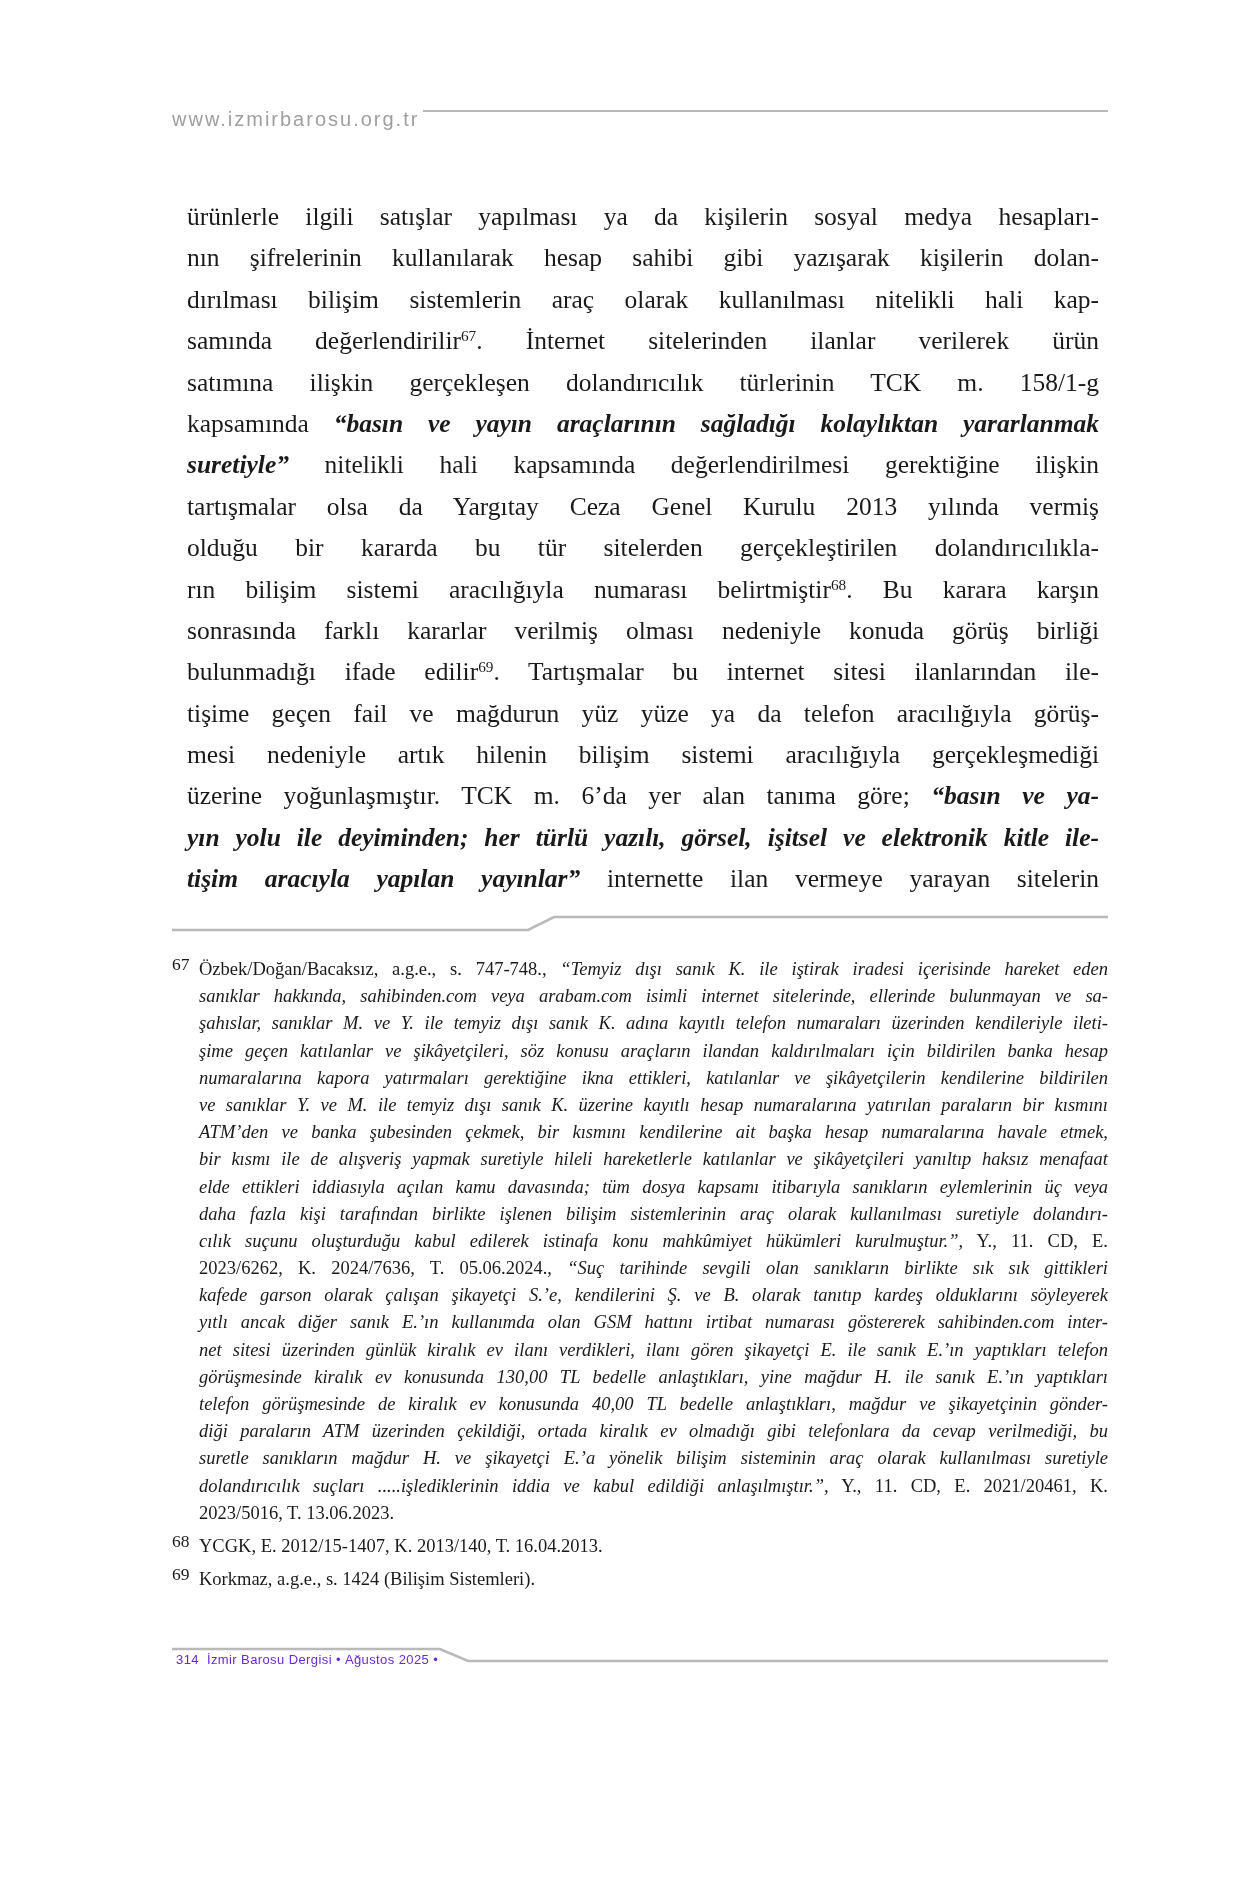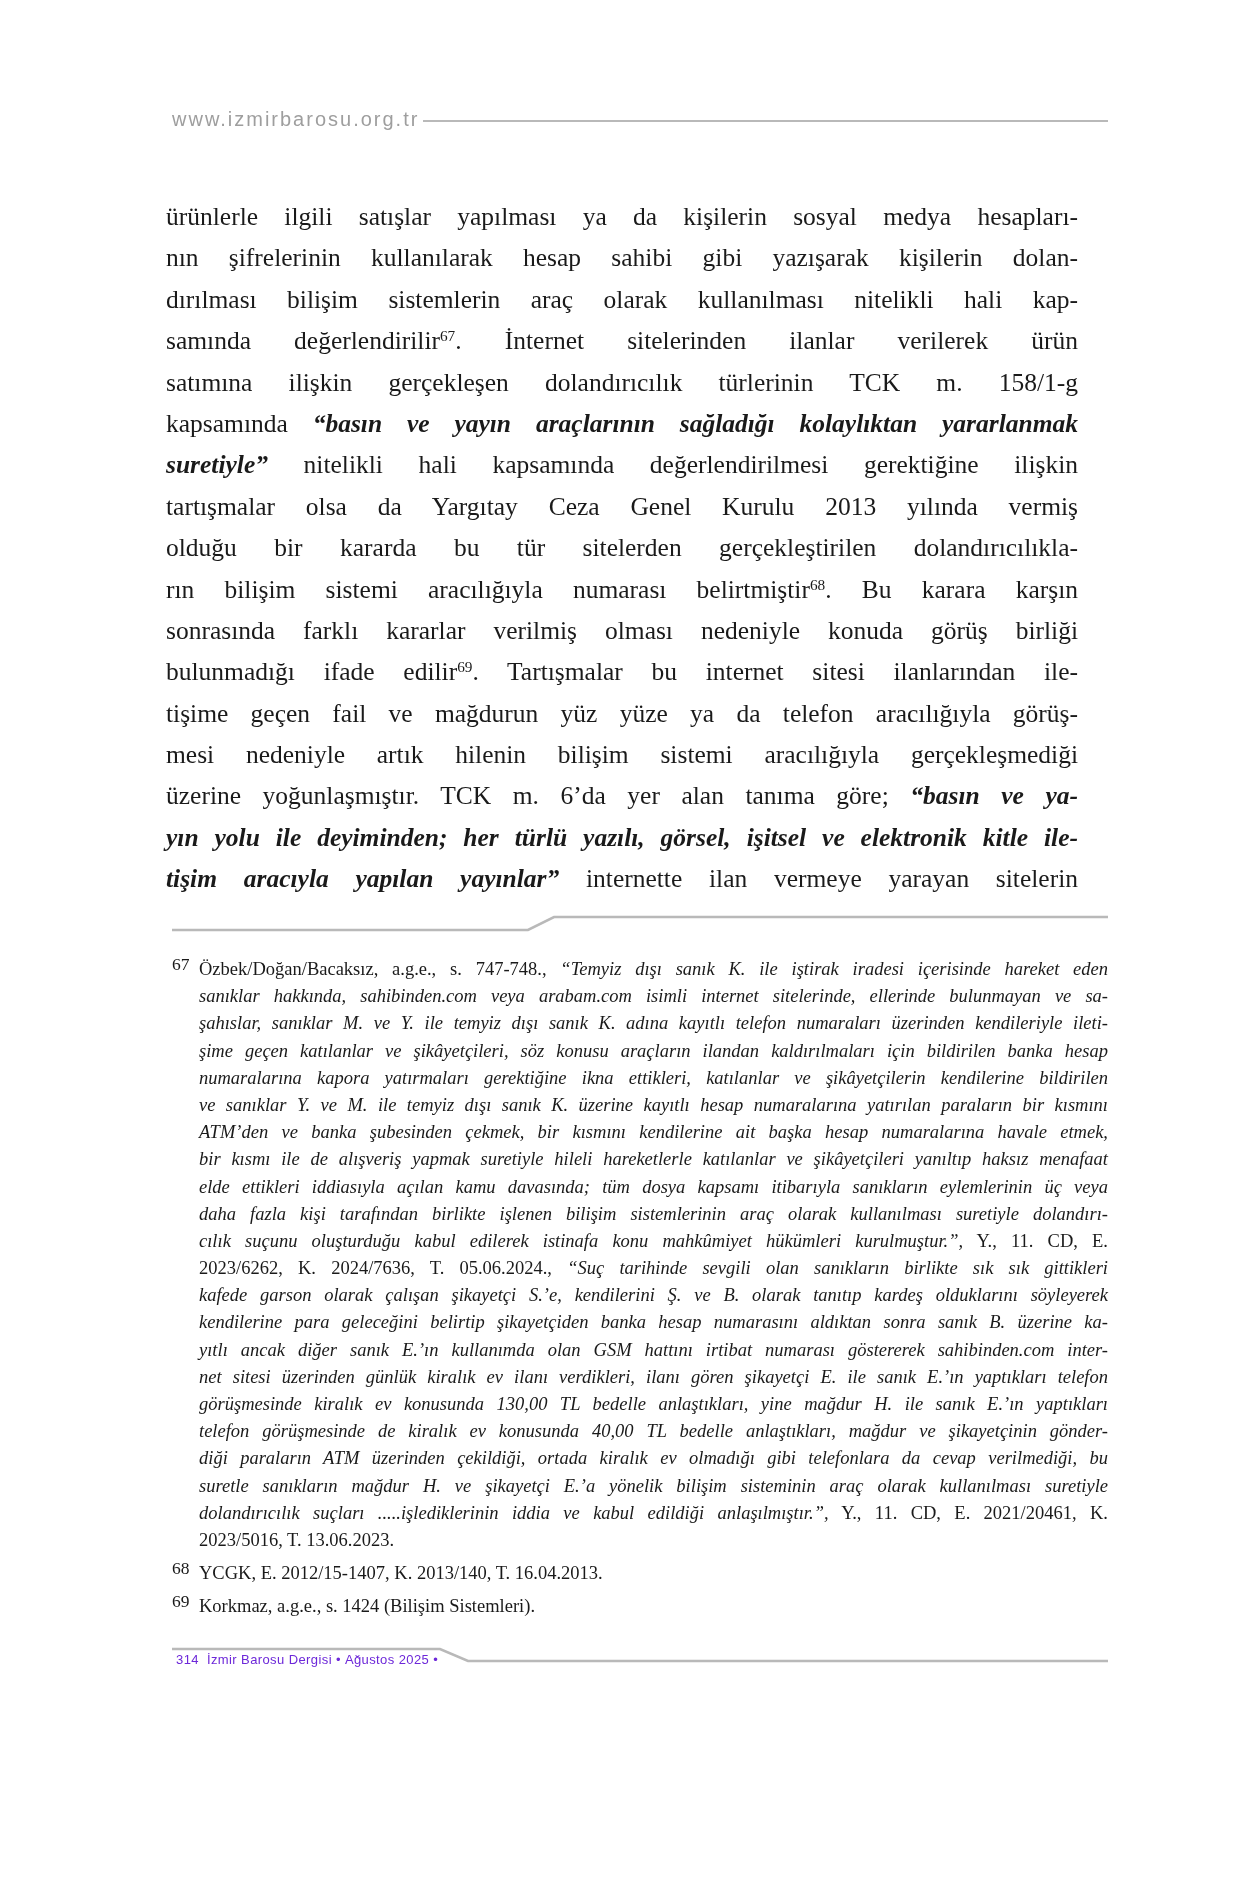--- a/index.html
+++ b/index.html
@@ -7,28 +7,28 @@
     width:1260px;height:1890px;
     background:#ffffff;
     position:relative;
     font-family:"Liberation Serif","DejaVu Serif",serif;
     color:#1a1a1a;
     overflow:hidden;
   }
   
   .page-header{
     position:absolute;left:172px;top:108px;width:936px;
-    display:flex;align-items:center;
+    display:flex;align-items:flex-start;
     font-family:"Liberation Sans","DejaVu Sans",sans-serif;
     font-size:20px;letter-spacing:2px;color:#9e9e9e;font-weight:400;
   }
   .header-rule{flex:1;border-top:2.5px solid #b9b9b9;margin-left:4px;margin-top:2px;}
   
   .article-body{
-    position:absolute;left:166px;top:196px;width:912px;
+    position:absolute;left:187px;top:196px;width:912px;
     font-size:25.5px;line-height:41.4px;
   }
   .bline{
     text-align:justify;text-align-last:justify;
     height:41.4px;white-space:normal;
   }
   .bline.last{text-align-last:justify;}
   .s-n{}
   .s-i{font-style:italic;}
   .s-bi{font-style:italic;font-weight:bold;}
@@ -99,21 +99,20 @@
       <div class="fn-line"><span class="s-i">şime geçen katılanlar ve şikâyetçileri, söz konusu araçların ilandan kaldırılmaları için bildirilen banka hesap</span></div>
       <div class="fn-line"><span class="s-i">numaralarına kapora yatırmaları gerektiğine ikna ettikleri, katılanlar ve şikâyetçilerin kendilerine bildirilen</span></div>
       <div class="fn-line"><span class="s-i">ve sanıklar Y. ve M. ile temyiz dışı sanık K. üzerine kayıtlı hesap numaralarına yatırılan paraların bir kısmını</span></div>
       <div class="fn-line"><span class="s-i">ATM’den ve banka şubesinden çekmek, bir kısmını kendilerine ait başka hesap numaralarına havale etmek,</span></div>
       <div class="fn-line"><span class="s-i">bir kısmı ile de alışveriş yapmak suretiyle hileli hareketlerle katılanlar ve şikâyetçileri yanıltıp haksız menafaat</span></div>
       <div class="fn-line"><span class="s-i">elde ettikleri iddiasıyla açılan kamu davasında; tüm dosya kapsamı itibarıyla sanıkların eylemlerinin üç veya</span></div>
       <div class="fn-line"><span class="s-i">daha fazla kişi tarafından birlikte işlenen bilişim sistemlerinin araç olarak kullanılması suretiyle dolandırı-</span></div>
       <div class="fn-line"><span class="s-i">cılık suçunu oluşturduğu kabul edilerek istinafa konu mahkûmiyet hükümleri kurulmuştur.”,</span><span class="s-n"> Y., 11. CD, E.</span></div>
       <div class="fn-line"><span class="s-n">2023/6262, K. 2024/7636, T. 05.06.2024., </span><span class="s-i">“Suç tarihinde sevgili olan sanıkların birlikte sık sık gittikleri</span></div>
       <div class="fn-line"><span class="s-i">kafede garson olarak çalışan şikayetçi S.’e, kendilerini Ş. ve B. olarak tanıtıp kardeş olduklarını söyleyerek</span></div>
-      <div class="fn-line"><span class="s-i">kendilerine para geleceğini belirtip şikayetçiden banka hesap numarasını aldıktan sonra sanık B. üzerine ka-</span></div>
       <div class="fn-line"><span class="s-i">yıtlı ancak diğer sanık E.’ın kullanımda olan GSM hattını irtibat numarası göstererek sahibinden.com inter-</span></div>
       <div class="fn-line"><span class="s-i">net sitesi üzerinden günlük kiralık ev ilanı verdikleri, ilanı gören şikayetçi E. ile sanık E.’ın yaptıkları telefon</span></div>
       <div class="fn-line"><span class="s-i">görüşmesinde kiralık ev konusunda 130,00 TL bedelle anlaştıkları, yine mağdur H. ile sanık E.’ın yaptıkları</span></div>
       <div class="fn-line"><span class="s-i">telefon görüşmesinde de kiralık ev konusunda 40,00 TL bedelle anlaştıkları, mağdur ve şikayetçinin gönder-</span></div>
       <div class="fn-line"><span class="s-i">diği paraların ATM üzerinden çekildiği, ortada kiralık ev olmadığı gibi telefonlara da cevap verilmediği, bu</span></div>
       <div class="fn-line"><span class="s-i">suretle sanıkların mağdur H. ve şikayetçi E.’a yönelik bilişim sisteminin araç olarak kullanılması suretiyle</span></div>
       <div class="fn-line"><span class="s-i">dolandırıcılık suçları .....işlediklerinin iddia ve kabul edildiği anlaşılmıştır.”,</span><span class="s-n"> Y., 11. CD, E. 2021/20461, K.</span></div>
       <div class="fn-line last"><span class="s-n">2023/5016, T. 13.06.2023.</span></div>
     </div>
     <div class="footnote">

